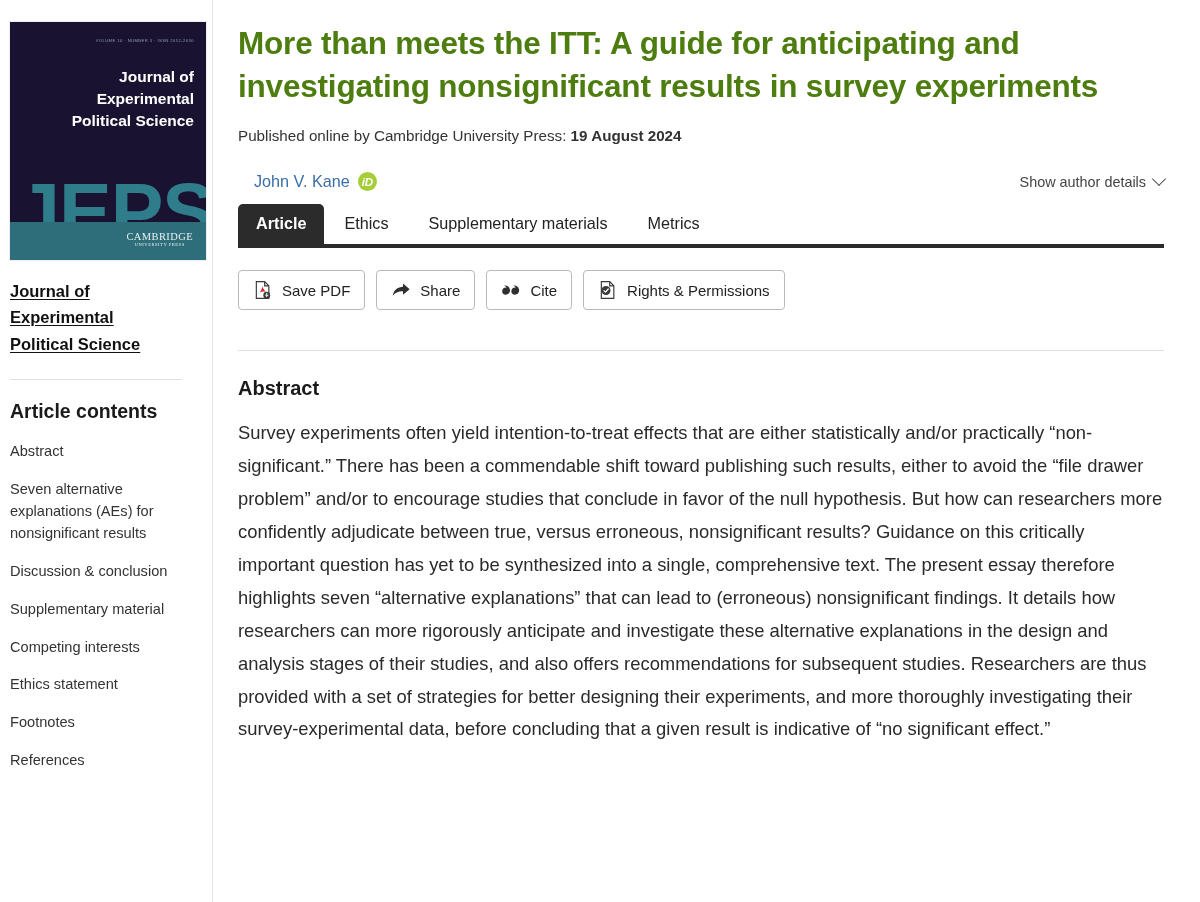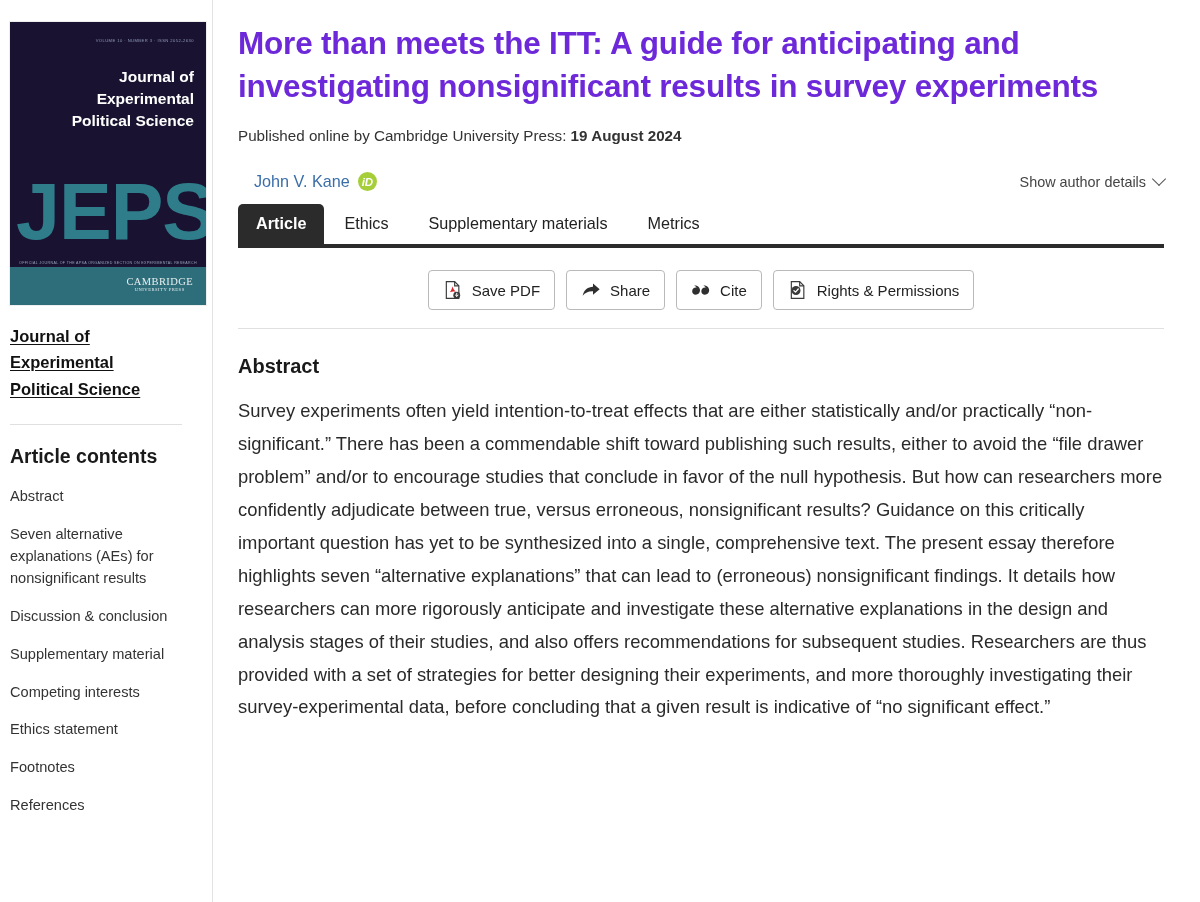--- a/index.html
+++ b/index.html
@@ -15,21 +15,21 @@
   
   .sidebar {
     width: 213px;
     flex: 0 0 213px;
     border-right: 1px solid #e3e3e3;
     padding: 22px 18px 0 10px;
     position: relative;
     background: #fff;
   }
   .cover {
-    width: 196px; height: 283px;
+    width: 196px; height: 238px;
     background: #191331;
     position: relative;
     overflow: hidden;
     box-shadow: 0 0 0 1px #eeeeee;
   }
   .cover-volume {
     position: absolute; top: 16px; right: 12px;
     color: #8f9ab8; font-size: 4.1px; letter-spacing: .45px;
     white-space: nowrap; font-family: "Liberation Sans", sans-serif;
   }
@@ -72,21 +72,21 @@
   .contents-title { font-size: 19.5px; font-weight: 700; color: #1a1a1a; margin-bottom: 18px; }
   .toc-item {
     font-size: 14.6px; line-height: 1.5; color: #333333;
     margin-bottom: 16px; width: 175px; cursor: pointer;
   }
 
   
   .main { flex: 1; padding: 22px 36px 0 25px; min-width: 0; }
   .article-title {
     font-size: 31.5px; font-weight: 700; line-height: 1.35;
-    color: #6d28d9; letter-spacing: -.2px; max-width: 900px;
+    color: #4d7c0f; letter-spacing: -.2px; max-width: 900px;
   }
   .pub-line { margin-top: 20px; font-size: 15.2px; color: #333; }
   .pub-line b { font-weight: 700; }
 
   .author-row {
     display: flex; align-items: center; justify-content: space-between;
     margin-top: 28px; padding-bottom: 13px;
   }
   .author-left { display: flex; align-items: center; gap: 8px; margin-left: 16px; }
   .author-name { color: #3b6ea8; font-size: 16.2px; cursor: pointer; }
@@ -108,21 +108,21 @@
   .tabs { display: flex; align-items: flex-start; gap: 0; }
   .tab {
     font-size: 16.2px; color: #222; padding: 10px 20px 11px;
     cursor: pointer; white-space: nowrap;
   }
   .tab.active {
     background: #2b2b2b; color: #ffffff; font-weight: 700;
     border-radius: 5px 5px 0 0; padding: 10px 18px 11px;
   }
 
-  .actions { display: flex; gap: 11px; margin-top: 22px; padding-bottom: 18px; border-bottom: 1px solid #e0e0e0; justify-content: center; }
+  .actions { display: flex; gap: 11px; margin-top: 22px; padding-bottom: 40px; border-bottom: 1px solid #e0e0e0; }
   .btn {
     display: flex; align-items: center; gap: 9px;
     border: 1px solid #b9b9b9; border-radius: 4px;
     background: #ffffff; padding: 9px 14px;
     font-size: 15px; color: #222; cursor: pointer; height: 40px;
   }
   .btn .lbl { line-height: 1; }
   .ico { width: 20px; height: 20px; flex: 0 0 20px; display: block; }
 
   .abstract-head { margin-top: 26px; font-size: 20px; font-weight: 700; color: #1a1a1a; }

